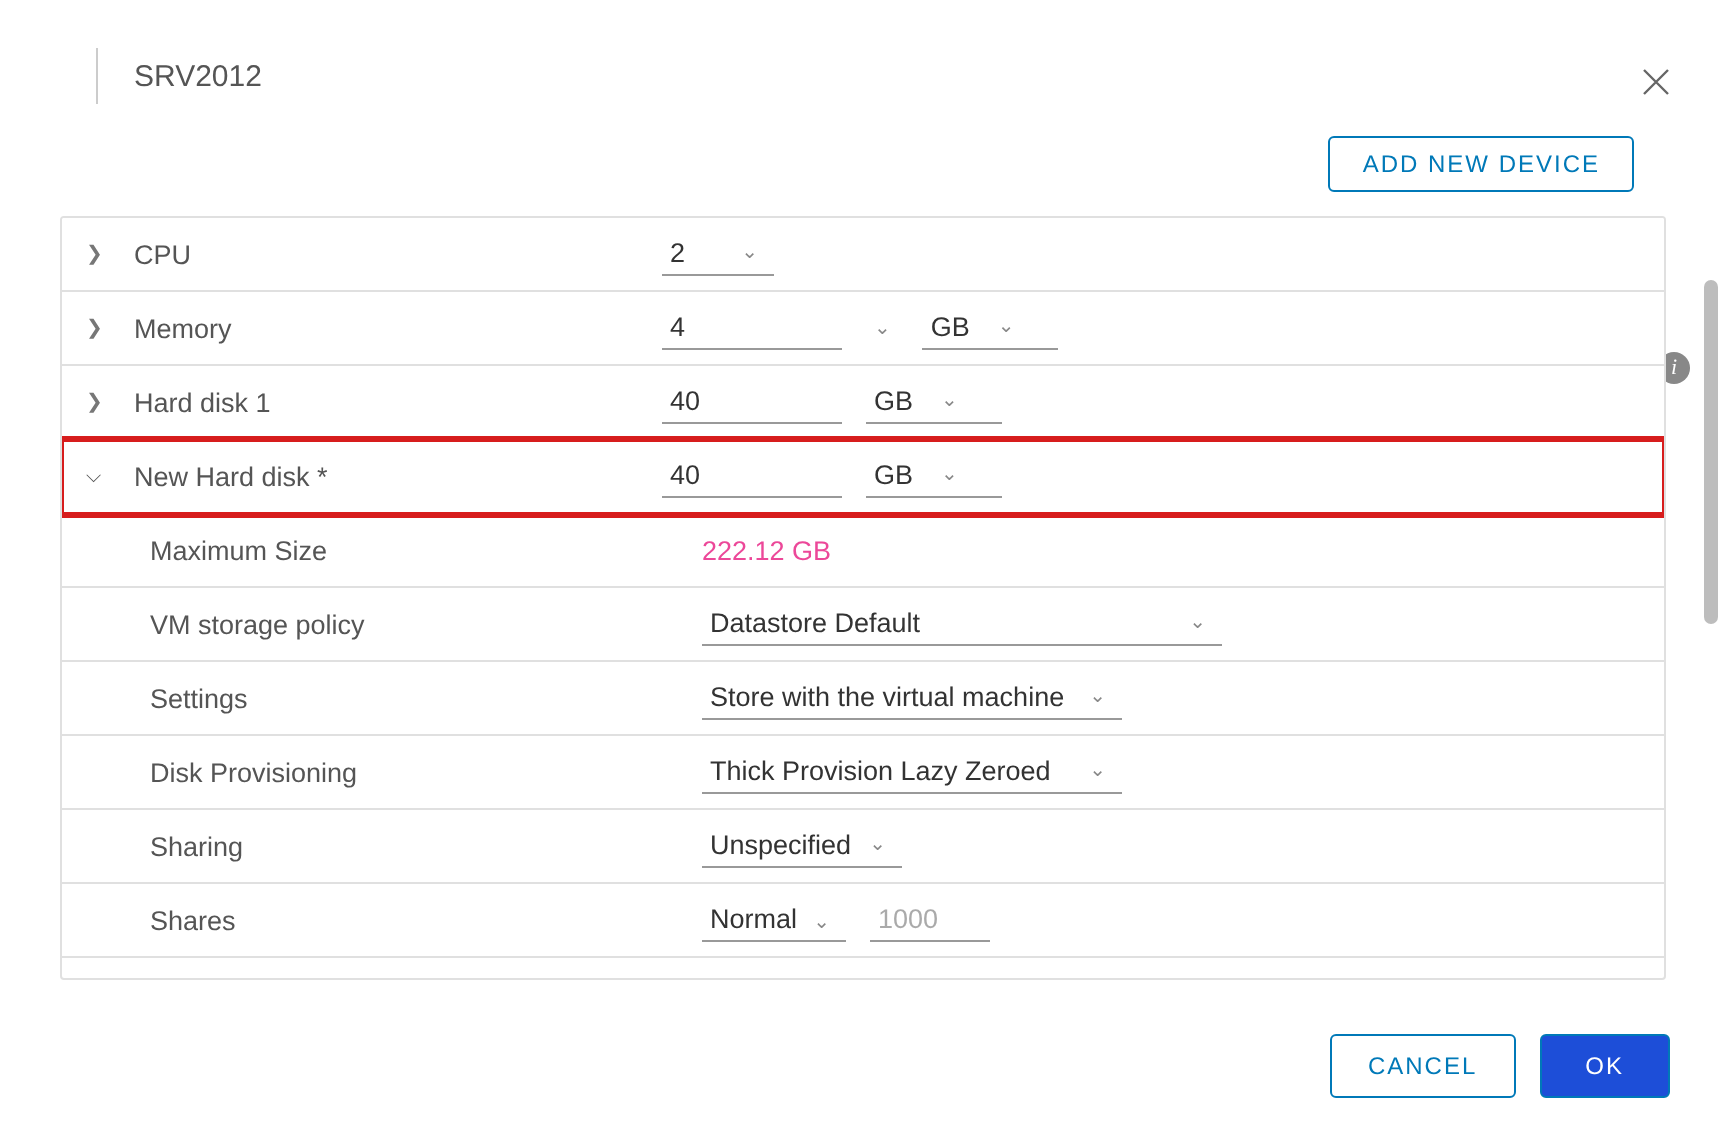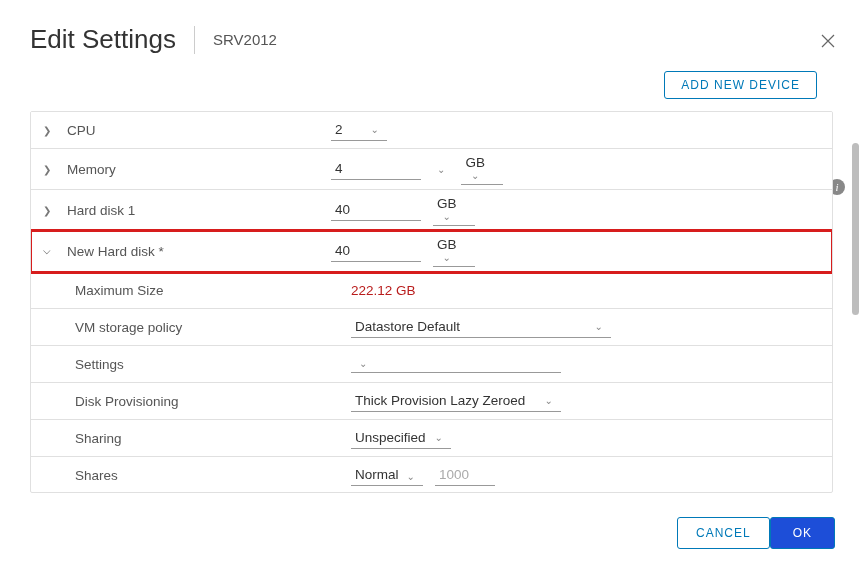--- a/index.html
+++ b/index.html
@@ -18,35 +18,34 @@
 .row.head { background: #fff; }
 .row.sub { padding-left: 32px; }
 .label-col { width: 300px; display: flex; align-items: center; padding-left: 12px; color: #555; font-size: 13.5px; }
 .label-col.sub { width: 288px; }
 .expander { width: 16px; color: #777; font-size: 10px; user-select: none; cursor: pointer; margin-right: 8px; }
 .val-col { flex:1; display: flex; align-items: center; gap: 12px; color: #444; font-size: 13.5px; }
 .underline-input { border: none; border-bottom: 1px solid #999; background: transparent; padding: 2px 4px 3px 4px; font-size: 13.5px; color: #333; width: 90px; outline: none; }
 .wide { width: 260px !important; }
 .mid { width: 210px !important; }
 .chev { font-size: 10px; color: #888; padding: 0 4px; }
-.unit-sel { border: none; border-bottom: 1px solid #999; background: transparent; padding: 2px 18px 3px 4px; font-size: 13.5px; color: #333; position: relative; display: inline-flex; align-items: center; cursor: pointer; flex-direction: column; }
+.unit-sel { border: none; border-bottom: 1px solid #999; background: transparent; padding: 2px 18px 3px 4px; font-size: 13.5px; color: #333; position: relative; display: inline-flex; align-items: center; gap: 10px; cursor: pointer; }
 .info-icon { position: absolute; right: 18px; top: 108px; width: 16px; height: 16px; border-radius: 50%; background: #888; color: #fff; font-size: 11px; display: flex; align-items: center; justify-content: center; font-style: italic; font-family: Georgia, serif; }
 .hl-row { background: linear-gradient(90deg, #c6f2ee 0%, #c6f2ee 39%, #c2d6da 39.01%, #c2d6da 100%); outline: 3px solid #d71d1d; outline-offset: -1px; }
 .scrollbar-fake { position: absolute; right: 4px; top: 72px; width: 7px; height: 172px; background: #bdbdbd; border-radius: 4px; }
-.footer { position: absolute; bottom: 18px; right: 28px; display: flex; gap: 0; align-items: center; }
+.footer { position: absolute; bottom: 18px; right: 28px; display: flex; gap: 12px; align-items: center; }
 .btn { padding: 8px 18px; border-radius: 3px; font-size: 12px; letter-spacing: 1px; cursor: pointer; border: 1px solid; }
 .btn-cancel { border-color: #0079b8; color: #0079b8; background: #fff; }
 .btn-ok { border-color: #0079b8; background: #1d4ed8; color: #fff; padding: 8px 22px; }
-.static-val { color: #b91c1c; }
+.static-val { color: #ec4899; }
 </style>
 </head>
 <body>
 
 <div class="dialog-header">
-  <span class="dialog-title">Edit Settings</span>
   <span class="vline"></span>
   <span class="vm-name">SRV2012</span>
 </div>
 <div class="close-icon">
   <svg viewBox="0 0 24 24" fill="none" stroke="currentColor" stroke-width="1.6">
       <path d="M4 4 L20 20 M20 4 L4 20"></path>
     </svg>
 </div>
 
 <div class="content-wrap">
@@ -134,20 +133,21 @@
           </span>
         </div>
     </div>
 
     <div class="row sub">
       <div class="label-col sub">
           <span>Settings</span>
         </div>
       <div class="val-col">
           <span class="underline-input mid" style="display:inline-flex;justify-content:space-between;align-items:center">
+            <span>Store with the virtual machine</span>
             <span class="chev">⌄</span>
           </span>
         </div>
     </div>
 
     <div class="row sub">
       <div class="label-col sub">
           <span>Disk Provisioning</span>
         </div>
       <div class="val-col">

